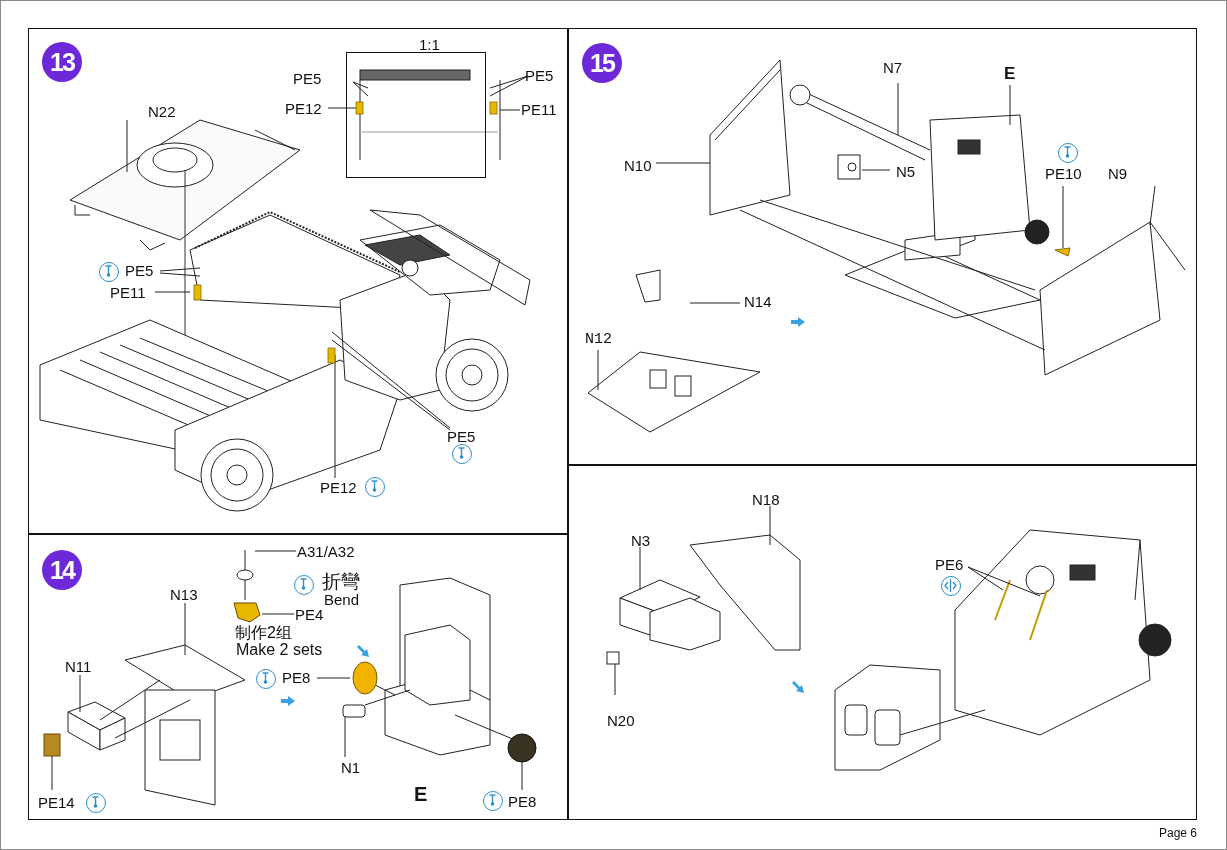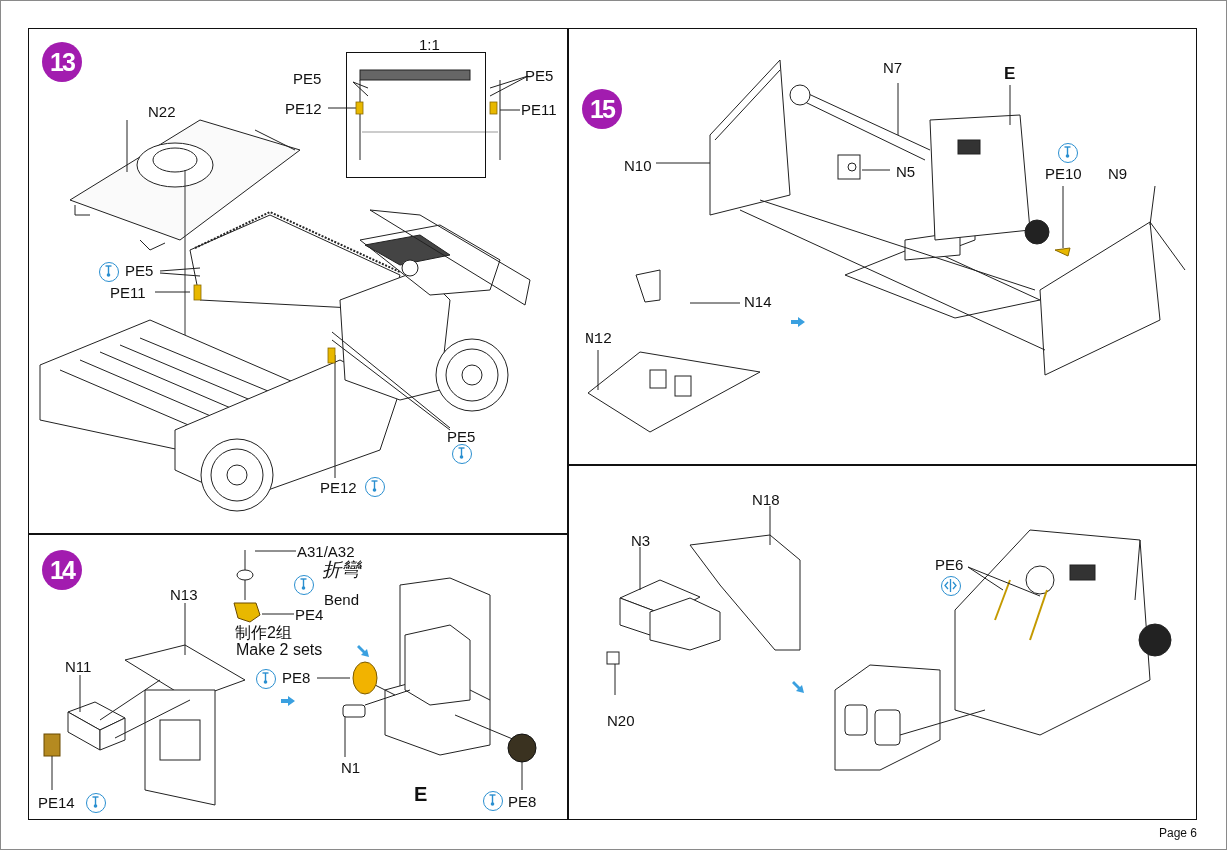--- a/index.html
+++ b/index.html
@@ -5,21 +5,21 @@
   html, body { margin:0; padding:0; background:#fff; }
   body { width:1227px; height:850px; position:relative; overflow:hidden;
          font-family:"Liberation Sans", sans-serif; color:#111; }
   .page-border { position:absolute; left:0; top:0; width:1225px; height:848px;
          border:1px solid #8a8a8a; }
   .frame { position:absolute; left:28px; top:28px; width:1169px; height:792px;
          border:1.5px solid #111; box-sizing:border-box; }
   .vdiv { position:absolute; left:567px; top:28px; width:1.5px; height:792px; background:#111; }
   .hdiv-left { position:absolute; left:28px; top:533px; width:540px; height:1.5px; background:#111; }
   .hdiv-right { position:absolute; left:567px; top:464px; width:630px; height:1.5px; background:#111; }
-  .step-badge { position:absolute; width:40px; height:40px; border-radius:50%; background:#a21caf;
+  .step-badge { position:absolute; width:40px; height:40px; border-radius:50%; background:#6d28d9;
          color:#fff; font-weight:bold; font-size:25px; line-height:40px; text-align:center;
          letter-spacing:-2px; font-family:"Liberation Sans", sans-serif; }
   .lbl { position:absolute; font-size:15px; line-height:16px; white-space:nowrap; color:#111; }
   .lbl.small { font-size:16px; line-height:14px; }
   .lbl.cjk { font-size:19px; line-height:20px; }
   .lbl.big { font-size:20px; font-weight:bold; }
   .bend-icon { position:absolute; width:20px; height:20px; border:1.6px solid #2a8fd0;
          border-radius:50%; box-sizing:border-box; }
   .bend-icon svg { position:absolute; left:0; top:0; }
   .arrow-icon { position:absolute; }
@@ -256,21 +256,21 @@
 
 <div class="step-badge" style="left:42px;top:550px;">14</div>
 <div class="lbl" style="left:297px;top:544px;">A31/A32</div>
 <div class="bend-icon" style="left:294px;top:575px;">
   <svg width="17" height="17" viewBox="0 0 17 17">
       <line x1="8.5" y1="3" x2="8.5" y2="11" stroke="#2a8fd0" stroke-width="1.4"></line>
       <line x1="5.5" y1="3" x2="11.5" y2="3" stroke="#2a8fd0" stroke-width="1.4"></line>
       <circle cx="8.5" cy="12" r="1.8" fill="#2a8fd0"></circle>
     </svg>
 </div>
-<div class="lbl cjk" style="left:322px;top:560px;font-style:italic;">折彎</div>
+<div class="lbl cjk" style="left:322px;top:572px;">折彎</div>
 <div class="lbl" style="left:324px;top:592px;">Bend</div>
 <div class="lbl" style="left:295px;top:607px;">PE4</div>
 <div class="lbl small" style="left:235px;top:626px;">制作2组</div>
 <div class="lbl small" style="left:236px;top:643px;">Make 2 sets</div>
 <div class="lbl" style="left:170px;top:587px;">N13</div>
 <div class="lbl" style="left:65px;top:659px;">N11</div>
 <div class="bend-icon" style="left:256px;top:669px;">
   <svg width="17" height="17" viewBox="0 0 17 17">
       <line x1="8.5" y1="3" x2="8.5" y2="11" stroke="#2a8fd0" stroke-width="1.4"></line>
       <line x1="5.5" y1="3" x2="11.5" y2="3" stroke="#2a8fd0" stroke-width="1.4"></line>
@@ -296,21 +296,21 @@
 <div class="lbl big" style="left:414px;top:786px;">E</div>
 <div class="bend-icon" style="left:483px;top:791px;">
   <svg width="17" height="17" viewBox="0 0 17 17">
       <line x1="8.5" y1="3" x2="8.5" y2="11" stroke="#2a8fd0" stroke-width="1.4"></line>
       <line x1="5.5" y1="3" x2="11.5" y2="3" stroke="#2a8fd0" stroke-width="1.4"></line>
       <circle cx="8.5" cy="12" r="1.8" fill="#2a8fd0"></circle>
     </svg>
 </div>
 <div class="lbl" style="left:508px;top:794px;">PE8</div>
 
-<div class="step-badge" style="left:582px;top:43px;margin-top:46px;">15</div>
+<div class="step-badge" style="left:582px;top:43px;">15</div>
 <div class="lbl" style="left:883px;top:60px;">N7</div>
 <div class="lbl big" style="left:1004px;top:66px;font-size:17px;">E</div>
 <div class="lbl" style="left:624px;top:158px;">N10</div>
 <div class="lbl" style="left:896px;top:164px;">N5</div>
 <div class="bend-icon" style="left:1058px;top:143px;">
   <svg width="17" height="17" viewBox="0 0 17 17">
       <line x1="8.5" y1="3" x2="8.5" y2="11" stroke="#2a8fd0" stroke-width="1.4"></line>
       <line x1="5.5" y1="3" x2="11.5" y2="3" stroke="#2a8fd0" stroke-width="1.4"></line>
       <circle cx="8.5" cy="12" r="1.8" fill="#2a8fd0"></circle>
     </svg>

